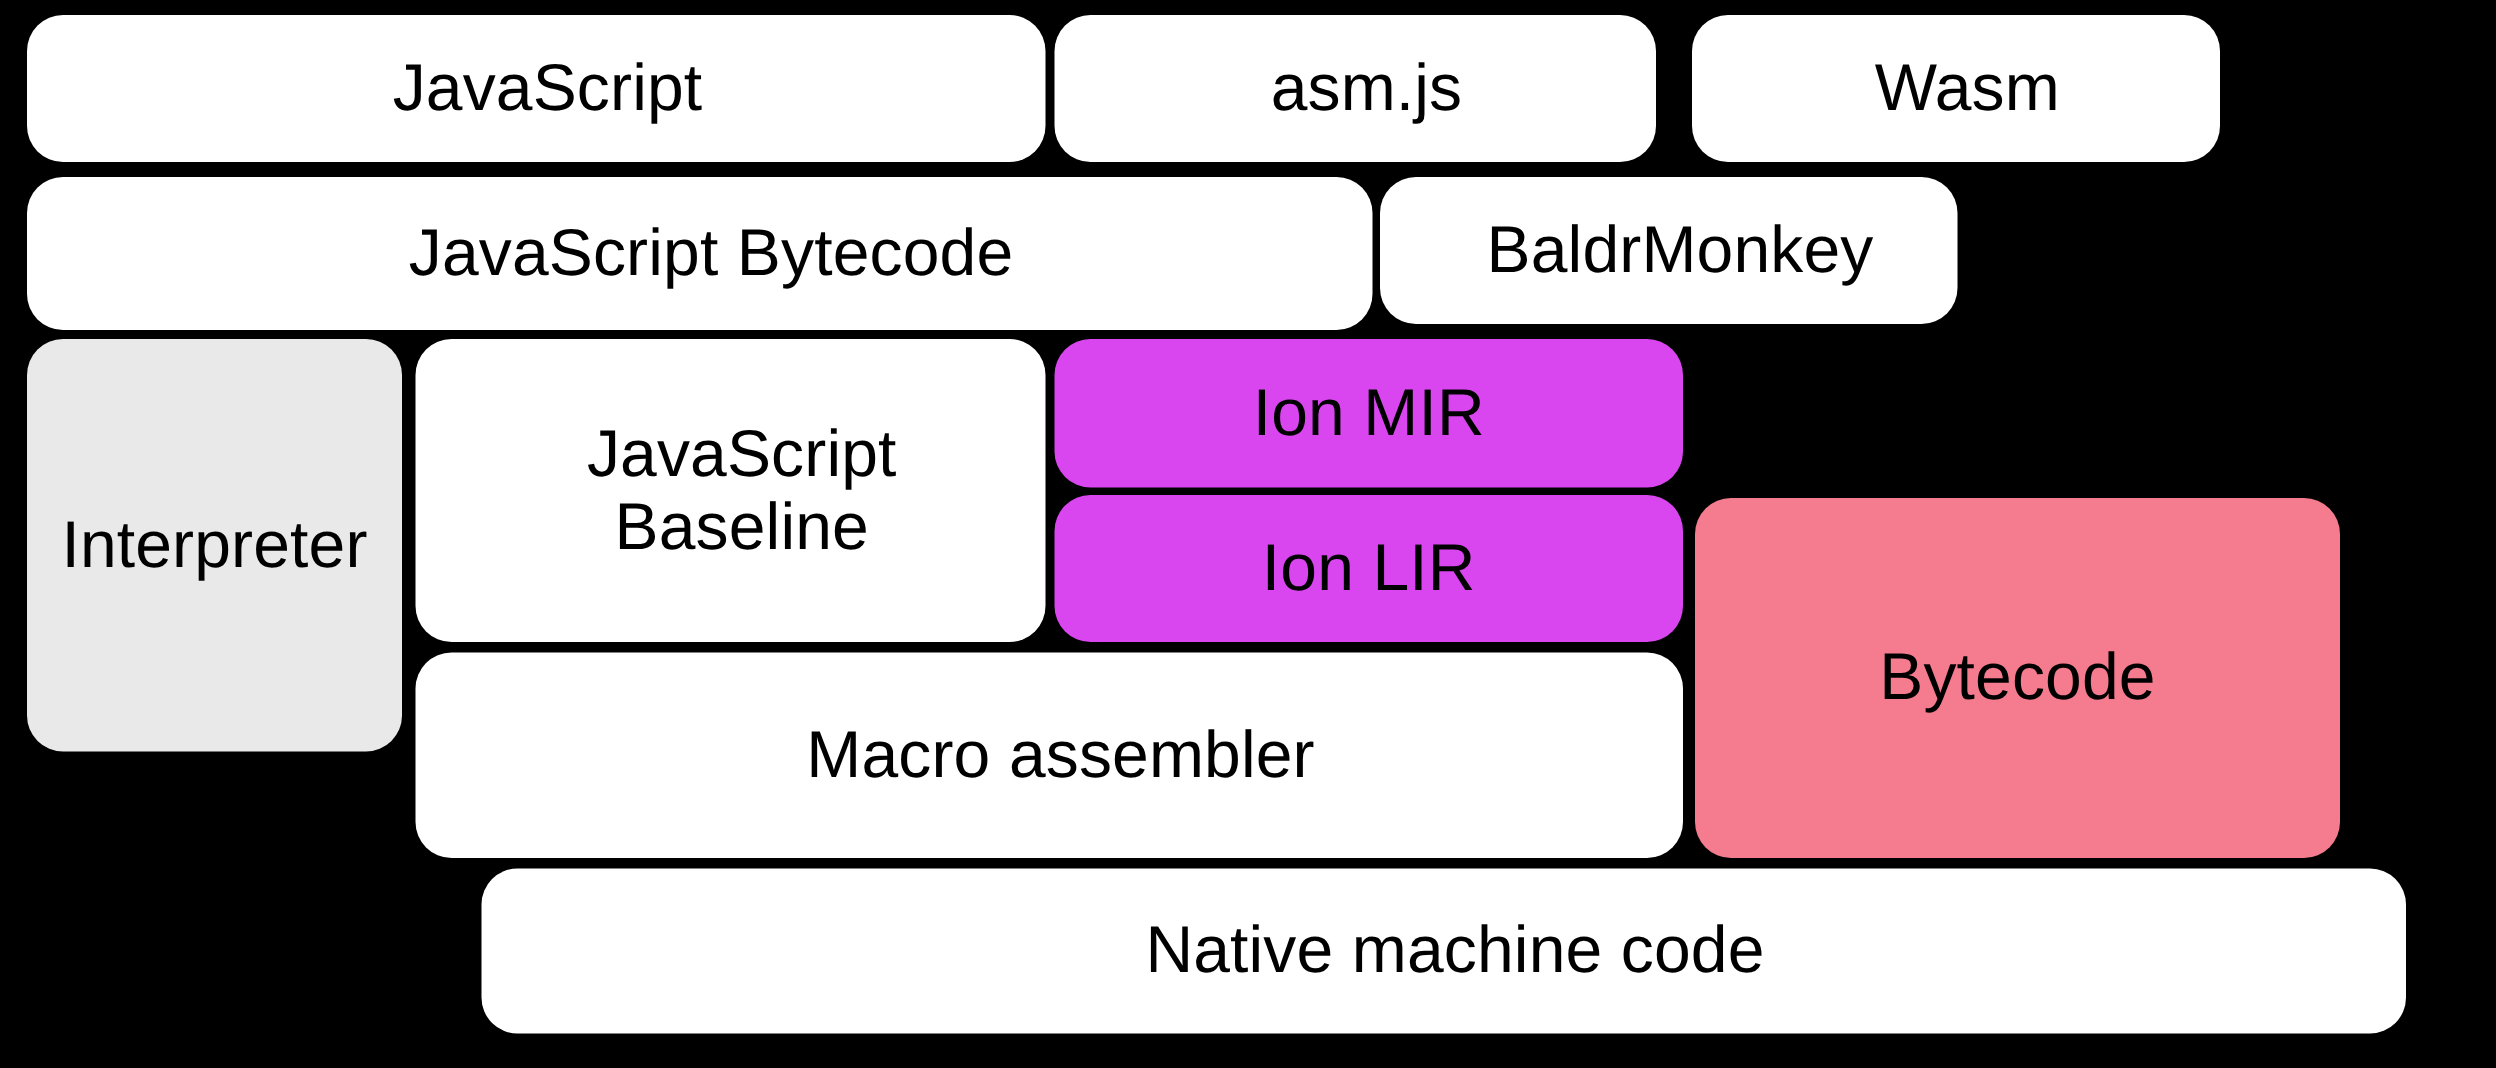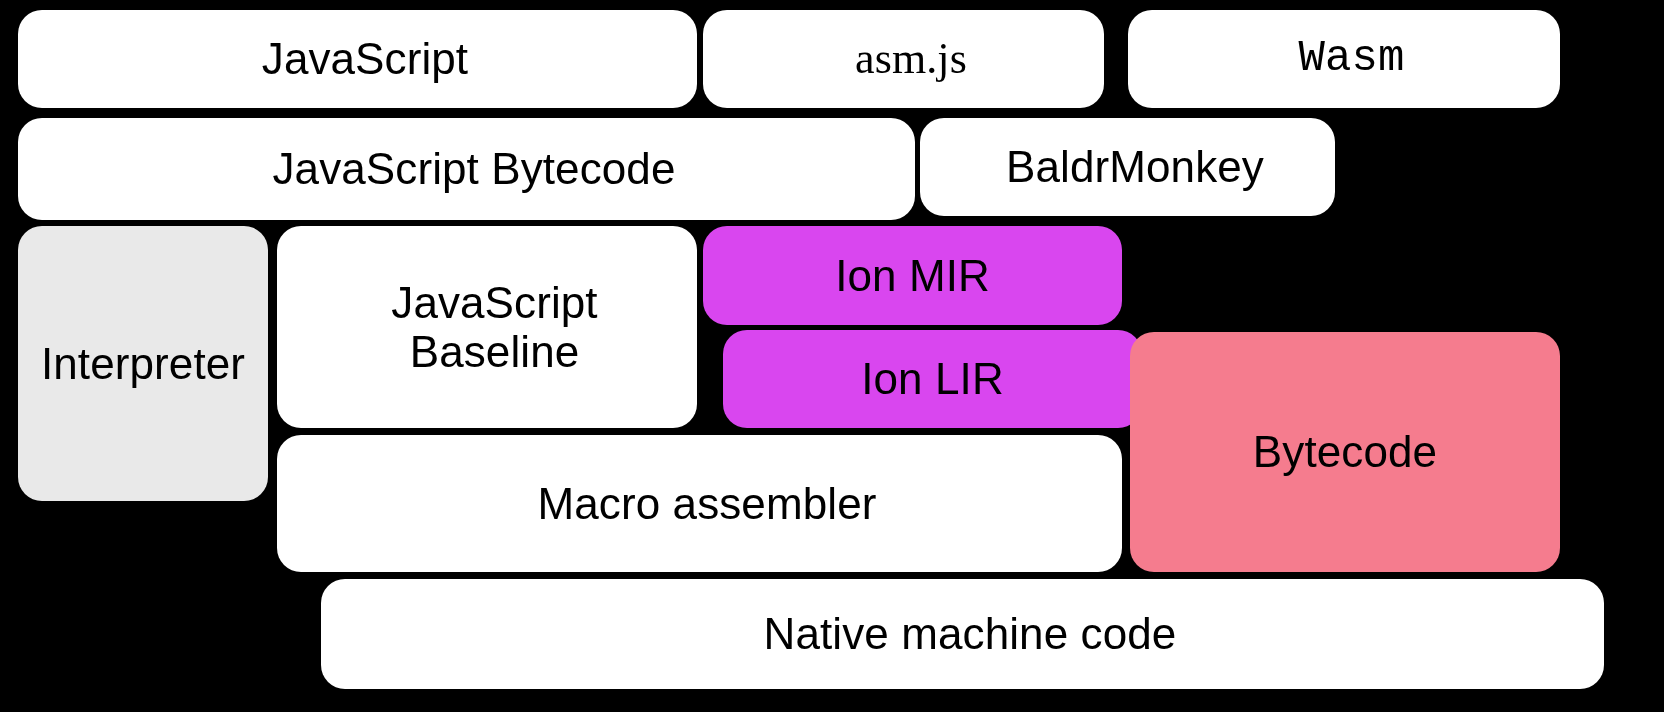--- a/index.html
+++ b/index.html
@@ -38,36 +38,36 @@
   .fill-green { background: #d946ef; }
   .fill-pink  { background: #F57C8E; }
 </style>
 </head>
 <body>
 
 <div id="stage">
 
   <div class="node fill-white" style="left:18px; top:10px; width:679px; height:98px;">JavaScript</div>
 
-  <div class="node fill-white" style="left:703px; top:10px; width:401px; height:98px;font-family:Liberation Serif, serif;">asm.js</div>
+  <div class="node fill-white" style="left:703px; top:10px; width:401px; height:98px;">asm.js</div>
 
-  <div class="node fill-white" style="left:1128px; top:10px; width:432px; height:98px;font-family:Liberation Mono, monospace;">Wasm</div>
+  <div class="node fill-white" style="left:1128px; top:10px; width:352px; height:98px;">Wasm</div>
 
   <div class="node fill-white" style="left:18px; top:118px; width:897px; height:102px;">JavaScript Bytecode</div>
 
-  <div class="node fill-white" style="left:920px; top:118px; width:415px; height:98px;">BaldrMonkey</div>
+  <div class="node fill-white" style="left:920px; top:118px; width:385px; height:98px;">BaldrMonkey</div>
 
   <div class="node fill-gray" style="left:18px; top:226px; width:250px; height:275px;">Interpreter</div>
 
   <div class="node fill-white" style="left:277px; top:226px; width:420px; height:202px;">JavaScript
 Baseline</div>
 
   <div class="node fill-green" style="left:703px; top:226px; width:419px; height:99px;">Ion MIR</div>
 
-  <div class="node fill-green" style="left:703px; top:330px; width:419px; height:98px;margin-left:20px;">Ion LIR</div>
+  <div class="node fill-green" style="left:703px; top:330px; width:419px; height:98px;">Ion LIR</div>
 
   <div class="node fill-pink" style="left:1130px; top:332px; width:430px; height:240px;">Bytecode</div>
 
   <div class="node fill-white" style="left:277px; top:435px; width:845px; height:137px;">Macro assembler</div>
 
   <div class="node fill-white" style="left:277px; top:579px; width:1283px; height:110px;margin-left:44px;">Native machine code</div>
 
 </div>
 
 </body></html>

